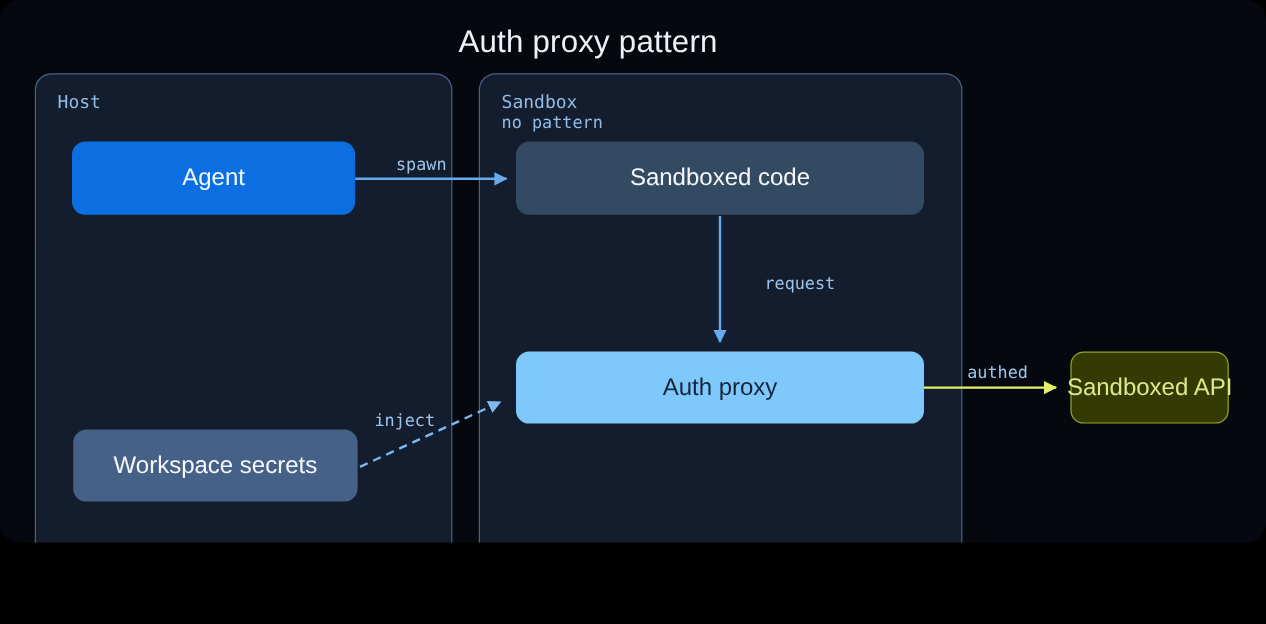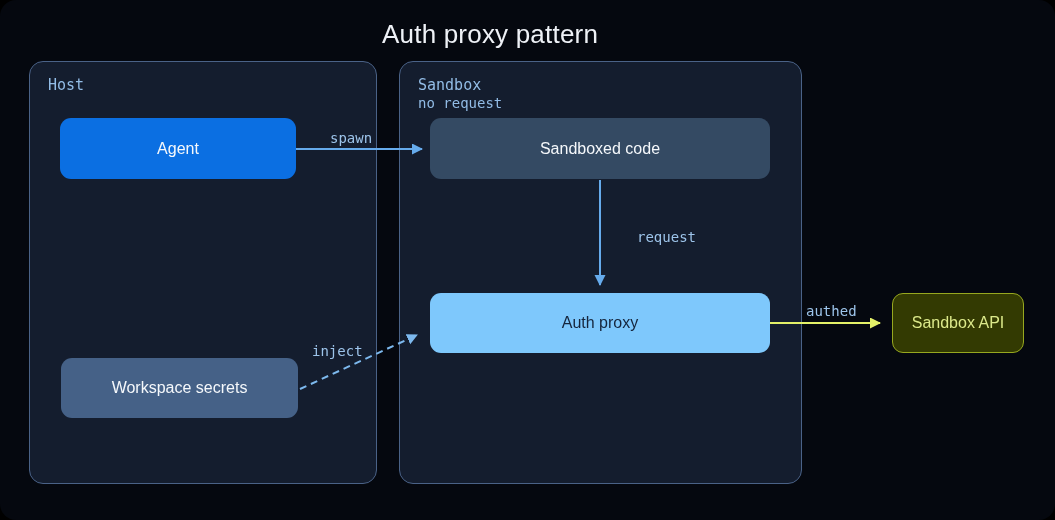--- a/index.html
+++ b/index.html
@@ -21,21 +21,21 @@
     --api-text: #dce98a;
     --arrow-blue: #66abec;
     --arrow-blue-dashed: #7db9ee;
     --arrow-yellow: #e4f168;
   }
   * { margin: 0; padding: 0; box-sizing: border-box; }
   html, body { background: var(--outer-bg); }
   body { width: 1055px; height: 520px; overflow: hidden; }
   .canvas {
     position: relative;
-    width: 1055px; height: 520px;
+    width: 1055px; height: 452px;
     background: var(--page-bg);
     border-radius: 16px;
     font-family: "Liberation Sans", sans-serif;
     overflow: hidden;
   }
   .diagram-title {
     position: absolute;
     left: 382px; top: 19px;
     font-size: 26px;
     font-weight: 500;
@@ -64,21 +64,21 @@
     font-size: 14px;
     color: var(--container-label);
     white-space: nowrap;
   }
   .node {
     position: absolute;
     display: flex;
     align-items: center;
     justify-content: center;
     border-radius: 11px;
-    font-size: 16px;
+    font-size: 20px;
     color: var(--node-text);
     white-space: nowrap;
   }
   .node.agent    { left: 60px;  top: 118px; width: 236px; height: 61px; background: var(--agent-bg); }
   .node.sandboxed{ left: 430px; top: 118px; width: 340px; height: 61px; background: var(--node-dark-bg); }
   .node.proxy    { left: 430px; top: 293px; width: 340px; height: 60px; background: var(--proxy-bg); color: var(--proxy-text); }
   .node.secrets  { left: 61px;  top: 358px; width: 237px; height: 60px; background: var(--secrets-bg); }
   .node.api      { left: 892px; top: 293px; width: 132px; height: 60px; background: var(--api-bg);
                    border: 1.5px solid var(--api-border); color: var(--api-text); }
   .edge-label {
@@ -110,21 +110,21 @@
 
 <div class="canvas">
 
   <div class="diagram-title">Auth proxy pattern</div>
 
   <div class="container-box host"></div>
   <div class="container-label" style="left:48px; top:76px;">Host</div>
 
   <div class="container-box sandbox"></div>
   <div class="container-label" style="left:418px; top:76px;">Sandbox</div>
-  <div class="container-note" style="left:418px; top:95px;">no request</div>
+  <div class="container-note" style="left:418px; top:95px;">no pattern</div>
 
   <svg class="edges" viewBox="0 0 1055 520">
     <defs>
       <marker id="ah-blue" markerUnits="userSpaceOnUse" markerWidth="12" markerHeight="12" refX="10" refY="5.5" orient="auto">
         <path d="M0,0 L11,5.5 L0,11 Z" class="head-blue"></path>
       </marker>
       <marker id="ah-blue-d" markerUnits="userSpaceOnUse" markerWidth="12" markerHeight="12" refX="10" refY="5.5" orient="auto">
         <path d="M0,0 L11,5.5 L0,11 Z" class="head-blue-d"></path>
       </marker>
       <marker id="ah-yellow" markerUnits="userSpaceOnUse" markerWidth="12" markerHeight="12" refX="10" refY="5.5" orient="auto">
@@ -148,16 +148,16 @@
   <div class="node sandboxed">
     <span>Sandboxed code</span>
   </div>
   <div class="node secrets">
     <span>Workspace secrets</span>
   </div>
   <div class="node proxy">
     <span>Auth proxy</span>
   </div>
   <div class="node api">
-    <span>Sandbox API</span>
+    <span>Sandboxed API</span>
   </div>
 
 </div>
 
 </body></html>

